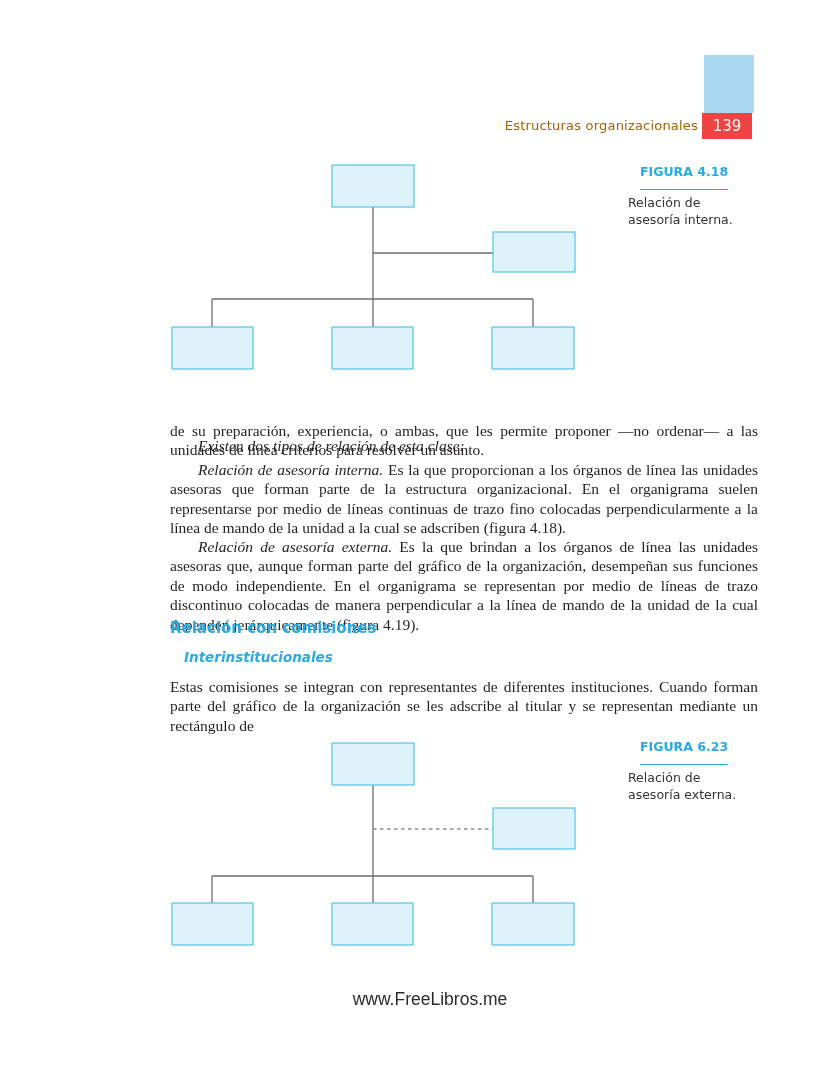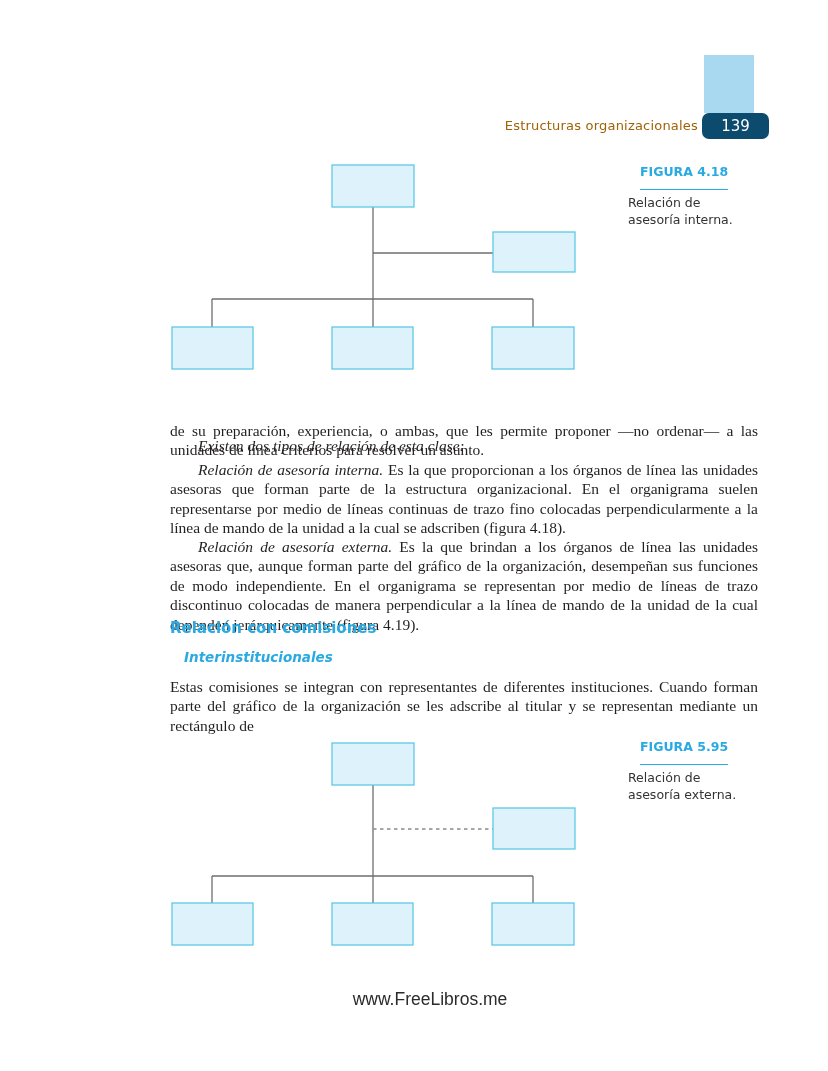--- a/index.html
+++ b/index.html
@@ -27,26 +27,26 @@
   }
   .tab-light {
     position: absolute;
     left: 704px; top: 55px;
     width: 50px; height: 58px;
     background: #a9d9f0;
   }
   .tab-dark {
     position: absolute;
     left: 702px; top: 113px;
-    width: 67px; height: 26px;
-    background: #0c4a6e;
+    width: 50px; height: 26px;
+    background: #ef4444;
     color: #ffffff;
     font-family: "DejaVu Sans", sans-serif;
     font-size: 15px;
-    display: flex; align-items: center; justify-content: center; border-radius: 7px;
+    display: flex; align-items: center; justify-content: center;
   }
 
   
   .figure-svg { position: absolute; left: 150px; width: 450px; height: 230px; }
   .fig1 { top: 155px; }
   .fig2 { top: 733px; }
   .org-box { fill: #ddf2fa; stroke: #5fc9e6; stroke-width: 1.3; }
   .org-line { stroke: #6e6e6e; stroke-width: 1.3; fill: none; }
   .org-line-dashed { stroke: #8a8a8a; stroke-width: 1.6; fill: none; stroke-dasharray: 3.5,3.5; }
 
@@ -159,18 +159,18 @@
     <line class="org-line-dashed" x1="223" y1="96" x2="343" y2="96"></line>
     <line class="org-line" x1="62" y1="143" x2="383" y2="143"></line>
     <line class="org-line" x1="62" y1="143" x2="62" y2="170"></line>
     <line class="org-line" x1="383" y1="143" x2="383" y2="170"></line>
     <rect class="org-box" x="182" y="10" width="82" height="42"></rect>
     <rect class="org-box" x="343" y="75" width="82" height="41"></rect>
     <rect class="org-box" x="22" y="170" width="81" height="42"></rect>
     <rect class="org-box" x="182" y="170" width="81" height="42"></rect>
     <rect class="org-box" x="342" y="170" width="82" height="42"></rect>
   </svg>
-  <span class="figure-label label-2">FIGURA 5.95</span>
+  <span class="figure-label label-2">FIGURA 6.23</span>
   <div class="figure-caption caption-2">Relación de asesoría externa.</div>
 
   <div class="footer">www.FreeLibros.me</div>
 
 </div>
 
 </body></html>

